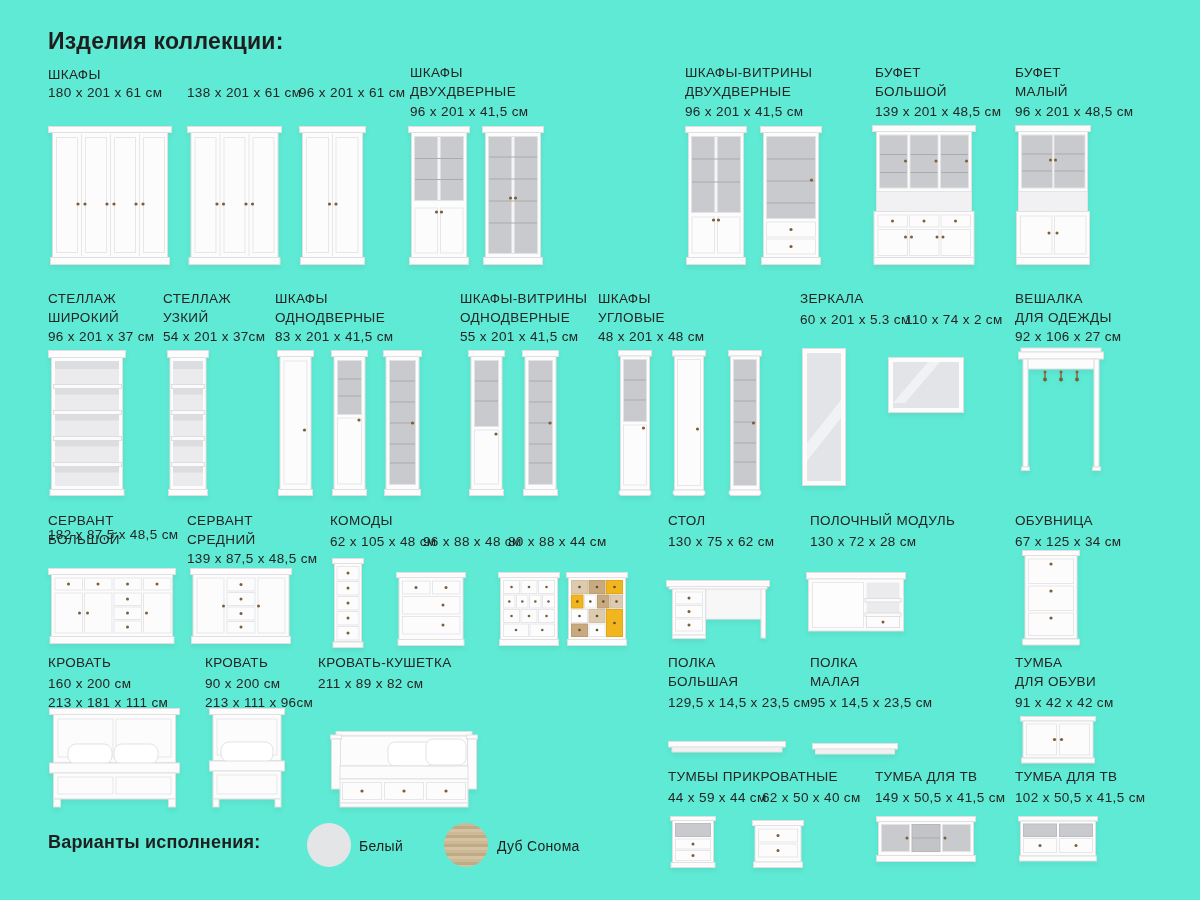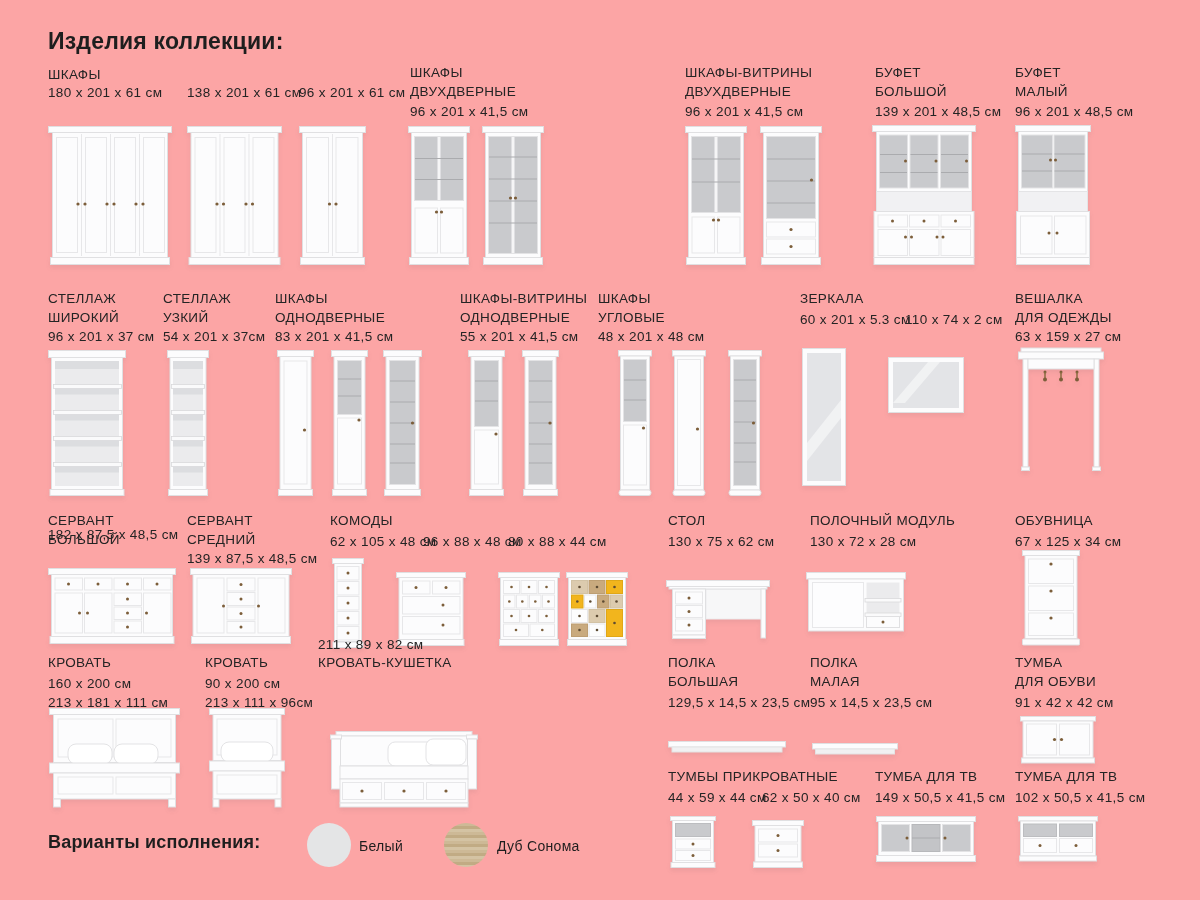--- a/index.html
+++ b/index.html
@@ -1,16 +1,16 @@
 <!DOCTYPE html>
 <html><head>
 <meta charset="utf-8">
 <style>
   html,body{margin:0;padding:0;background:#fff;}
-  #canvas{position:relative;width:1200px;height:900px;background:#fca5a5;overflow:hidden;
+  #canvas{position:relative;width:1200px;height:900px;background:#5eead4;overflow:hidden;
           font-family:"Liberation Sans",sans-serif;color:#1e1e1e;}
   .pagetitle{position:absolute;font-size:23px;font-weight:700;letter-spacing:.2px;white-space:nowrap;}
   .t1,.t2,.dim{position:absolute;font-size:13.5px;letter-spacing:.35px;line-height:1;white-space:nowrap;color:#242424;}
   .t2b{font-weight:400;}
   .furn{position:absolute;filter:drop-shadow(0 3px 2px rgba(70,70,80,.08));}
   svg .b{fill:#fcfcfd;stroke:#e0e0e2;stroke-width:1;}
   svg .p{fill:none;stroke:#e7e7e9;stroke-width:1;}
   svg .g{fill:#c9cacd;stroke:#e3e3e5;stroke-width:1;}
   svg .in{fill:#ebebed;}
   svg .ind{fill:#dcdde0;}
@@ -323,21 +323,21 @@
     <svg class="furn" style="left:888px;top:357px" width="76" height="56">
       <rect class="b" x="0.5" y="0.5" width="75" height="55"></rect>
       <rect class="mir" x="5" y="5" width="66" height="46"></rect>
       <polygon points="5,46 40,5 52,5 17,46" fill="#ffffff" opacity="0.5"></polygon>
     </svg>
   </div>
 
   <div>
     <div class="t1" style="left:1015px;top:292px">ВЕШАЛКА</div>
     <div class="t2" style="left:1015px;top:311px">ДЛЯ ОДЕЖДЫ</div>
-    <div class="dim" style="left:1015px;top:330px">63 x 159 x 27 см</div>
+    <div class="dim" style="left:1015px;top:330px">92 x 106 x 27 см</div>
     <svg class="furn" style="left:1018px;top:347px" width="86" height="128">
       <rect class="b" x="3" y="1" width="80" height="4"></rect>
       <rect class="b" x="0.5" y="5" width="85" height="7"></rect>
       <rect class="b" x="5" y="12" width="5" height="108"></rect>
         <rect class="b" x="76" y="12" width="5" height="108"></rect>
       <rect class="b" x="10" y="12" width="66" height="10"></rect>
       <circle class="k" cx="27" cy="25" r="1.5"></circle>
         <path d="M27 25 V31" stroke="#8a6b40" stroke-width="1.5" fill="none"></path>
         <circle class="k" cx="27" cy="32.5" r="2"></circle>
       <circle class="k" cx="43" cy="25" r="1.5"></circle>
@@ -577,21 +577,21 @@
       <rect class="pil" x="13" y="34" width="52" height="20" rx="8"></rect>
       <rect class="b" x="1.5" y="53" width="75" height="10"></rect>
       <rect class="b" x="5" y="63" width="68" height="28"></rect>
       <rect class="p" x="9" y="67" width="60" height="19"></rect>
       <rect class="b" x="5" y="91" width="6" height="8"></rect>
         <rect class="b" x="67" y="91" width="6" height="8"></rect>
     </svg>
   </div>
   <div>
     <div class="t1" style="left:318px;top:656px">КРОВАТЬ-КУШЕТКА</div>
-    <div class="dim" style="left:318px;top:638px">211 x 89 x 82 см</div>
+    <div class="dim" style="left:318px;top:677px">211 x 89 x 82 см</div>
     <svg class="furn" style="left:330px;top:728px" width="148" height="84">
       <rect class="b" x="6" y="3.5" width="136" height="4.5"></rect>
       <rect class="b" x="9" y="8" width="130" height="30"></rect>
       <rect class="b" x="0.5" y="7" width="11" height="4"></rect>
         <rect class="b" x="136.5" y="7" width="11" height="4"></rect>
       <rect class="b" x="1.5" y="11" width="9" height="50"></rect>
         <rect class="b" x="137.5" y="11" width="9" height="50"></rect>
       <rect class="pil" x="58" y="14" width="46" height="24" rx="7"></rect>
         <rect class="pil" x="96" y="11" width="40" height="26" rx="7"></rect>
       <rect class="b" x="10" y="38" width="128" height="13"></rect>

